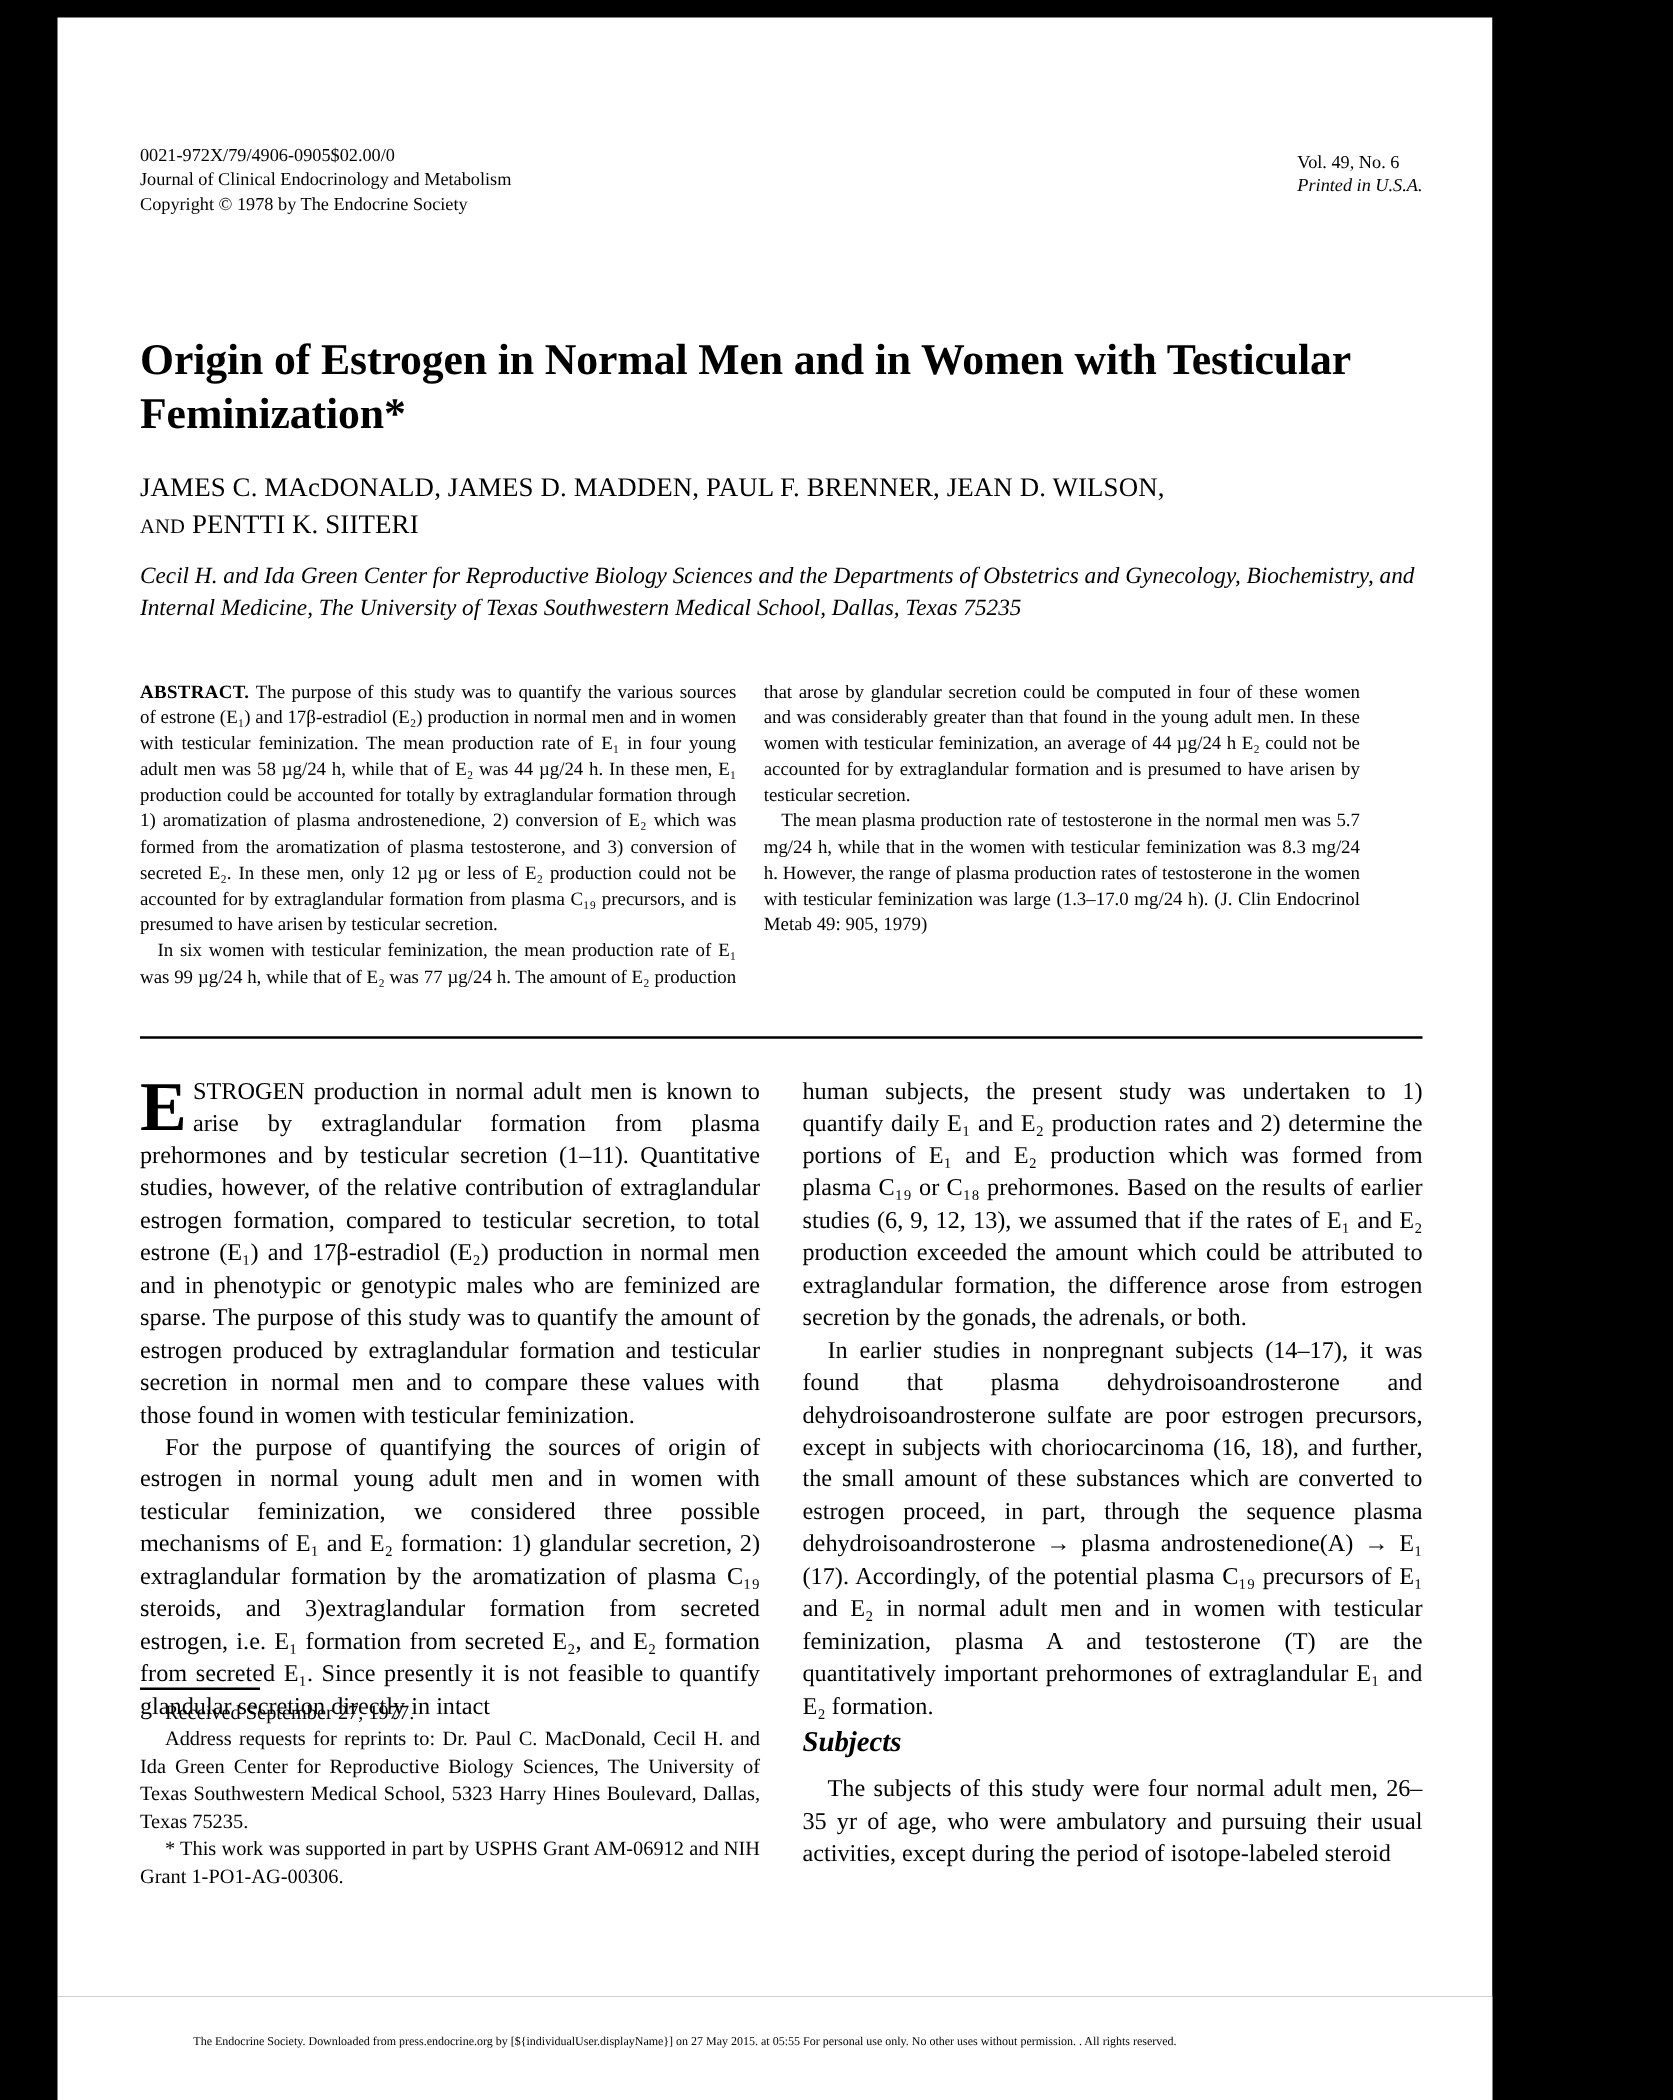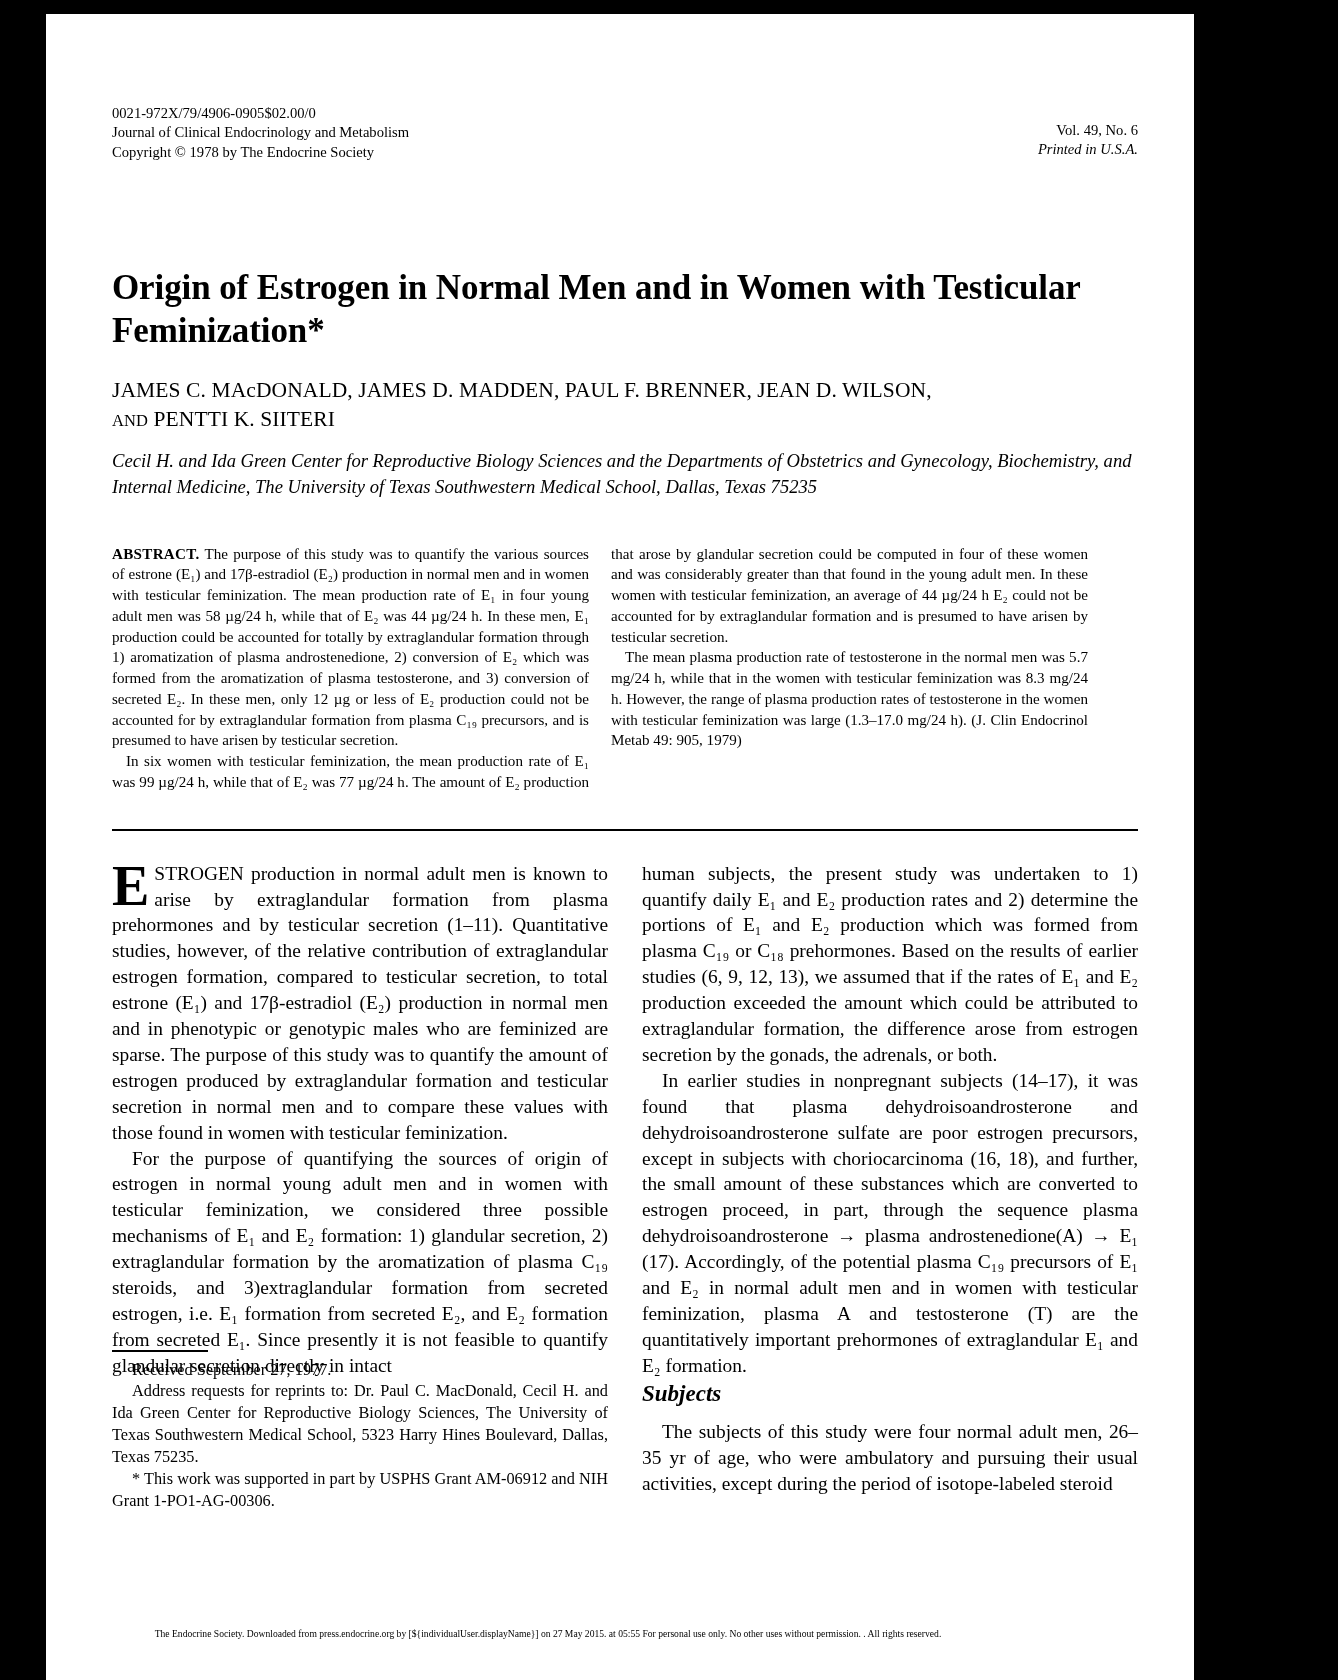--- a/index.html
+++ b/index.html
@@ -61,27 +61,27 @@
 
   
   #masthead {
     position: relative;
     height: 66px;
     font-size: 14.6px;
     line-height: 1.33;
   }
   #masthead-left {
     position: absolute;
-    left: 0; top: 0;
+    left: 0; top: 12px;
     text-align: left;
   }
   #masthead-right {
     position: absolute;
     right: 0; top: 17px;
-    text-align: right;
+    text-align: left;
   }
   #masthead-right .vol { display: block; }
   #masthead-right .printed { display: block; font-style: italic; }
 
   
   #title-block { margin-top: 96px; }
   #article-title {
     font-size: 35px;
     font-weight: bold;
     line-height: 1.23;

